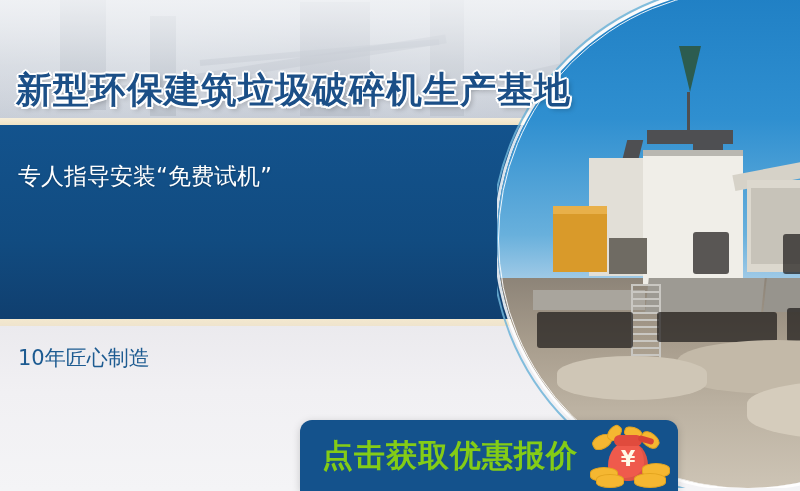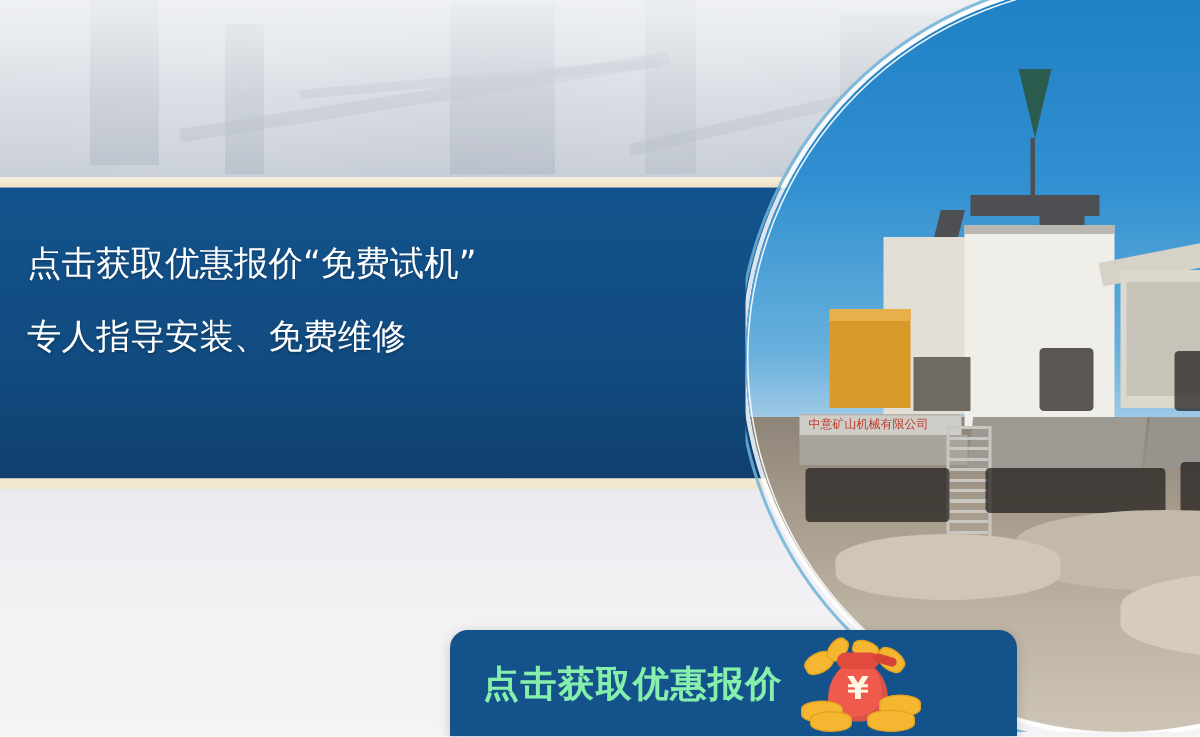--- a/index.html
+++ b/index.html
@@ -144,22 +144,22 @@
   
   .cta{
     position:absolute;left:300px;top:420px;width:378px;height:71px;
     background:#14528c;
     border-radius:12px 12px 0 0;
     display:flex;align-items:center;
     box-shadow:0 2px 8px rgba(0,0,0,.18);
   }
   .cta-label{
     margin-left:22px;
-    color:#86efac;
-    font-size:24px;font-weight:bold;letter-spacing:1px;
+    color:#84cc16;
+    font-size:31px;font-weight:bold;letter-spacing:1px;
     font-family:"DejaVu Sans","Liberation Sans",sans-serif;
     white-space:nowrap;
   }
   .money-icon{
     position:relative;width:78px;height:58px;margin-left:12px;flex:0 0 auto;
   }
   .money-icon .coin{
     position:absolute;background:#f5b731;border-radius:50%/38%;
     border:1px solid #e3a41f;
   }
@@ -223,45 +223,43 @@
       <div class="mach mid" style="left:146px;top:162px;width:100px;height:6px;"></div>
       <div class="mach roof" style="left:236px;top:178px;width:96px;height:16px;transform:rotate(-11deg);"></div>
       <div class="mach roof" style="left:250px;top:192px;width:86px;height:92px;background:#dcd8ce;"></div>
       <div class="mach grey" style="left:254px;top:200px;width:58px;height:76px;background:#c7c3b9;"></div>
       <div class="mach orange" style="left:56px;top:218px;width:54px;height:66px;"></div>
       <div class="mach orange" style="left:56px;top:218px;width:54px;height:8px;background:#e8b04a;"></div>
       <div class="mach dark" style="left:112px;top:250px;width:38px;height:36px;background:#6f6b63;"></div>
       <div class="shadowpatch" style="left:196px;top:244px;width:36px;height:42px;"></div>
       <div class="shadowpatch" style="left:286px;top:246px;width:42px;height:40px;"></div>
 
-      <div class="banner-strip" style="left:36px;top:288px;width:108px;height:14px;">
-        <span class="cn">中意矿山机械有限公司</span>
-      </div>
       <div class="mach mid" style="left:36px;top:302px;width:112px;height:20px;background:#a9a59d;"></div>
       <div class="mach mid" style="left:150px;top:290px;width:116px;height:34px;background:#9d9a93;transform:skewX(-6deg);"></div>
       <div class="mach mid" style="left:268px;top:290px;width:110px;height:34px;background:#97948d;transform:skewX(-6deg);"></div>
       <div class="ladder" style="left:134px;top:296px;width:26px;height:86px;"></div>
       <div class="shadowpatch" style="left:40px;top:324px;width:96px;height:36px;"></div>
       <div class="shadowpatch" style="left:160px;top:324px;width:120px;height:30px;"></div>
       <div class="shadowpatch" style="left:290px;top:320px;width:110px;height:34px;"></div>
 
       <div class="dirt" style="left:180px;top:352px;width:200px;height:54px;"></div>
       <div class="dirt" style="left:60px;top:368px;width:150px;height:44px;background:#cfc6b6;"></div>
       <div class="dirt" style="left:250px;top:392px;width:220px;height:60px;background:#d5ccbc;"></div>
       <div class="ring-inner"></div>
     </div>
   </div>
 
+  <h1 class="title">新型环保建筑垃圾破碎机生产基地</h1>
 
   <div class="body-lines">
-    <div class="ln">点击获取优惠报价“免费试机”</div>
-    <div class="ln">专人指导安装、免费维修</div>
+    <div class="ln">专人指导安装“免费试机”</div>
   </div>
 
   <div class="feature-list">
+    <div class="ln">10年匠心制造</div>
   </div>
 
   <div class="cta">
     <span class="cta-label">点击获取优惠报价</span>
     <span class="money-icon">
       <span class="coin" style="left:2px;top:8px;width:18px;height:12px;transform:rotate(-28deg);"></span>
       <span class="coin" style="left:16px;top:0px;width:15px;height:10px;transform:rotate(-52deg);"></span>
       <span class="coin" style="left:34px;top:0px;width:16px;height:10px;transform:rotate(18deg);"></span>
       <span class="coin" style="left:50px;top:6px;width:18px;height:12px;transform:rotate(38deg);"></span>
       <span class="bag"></span>

